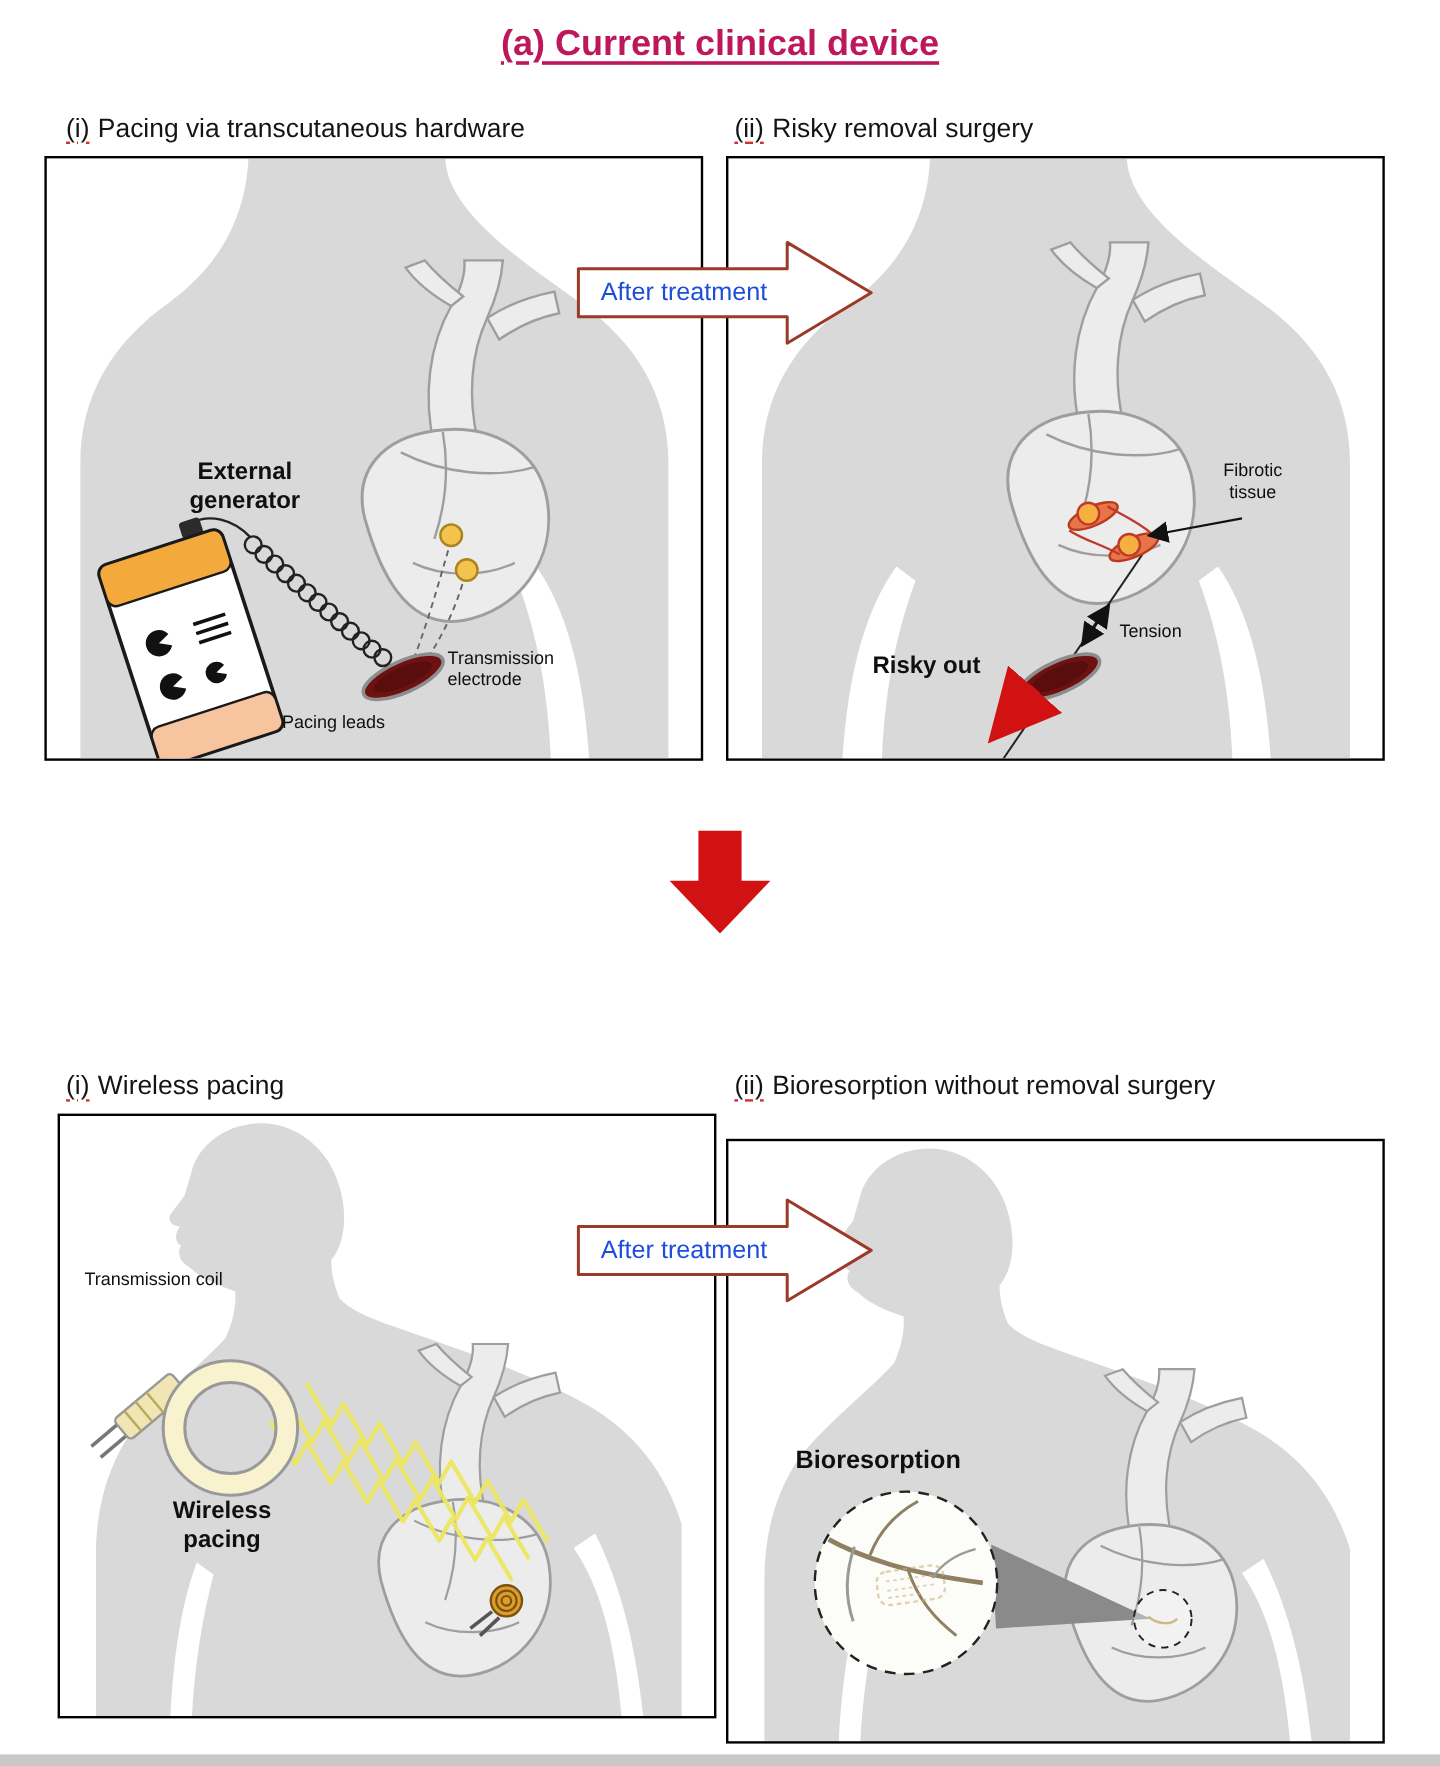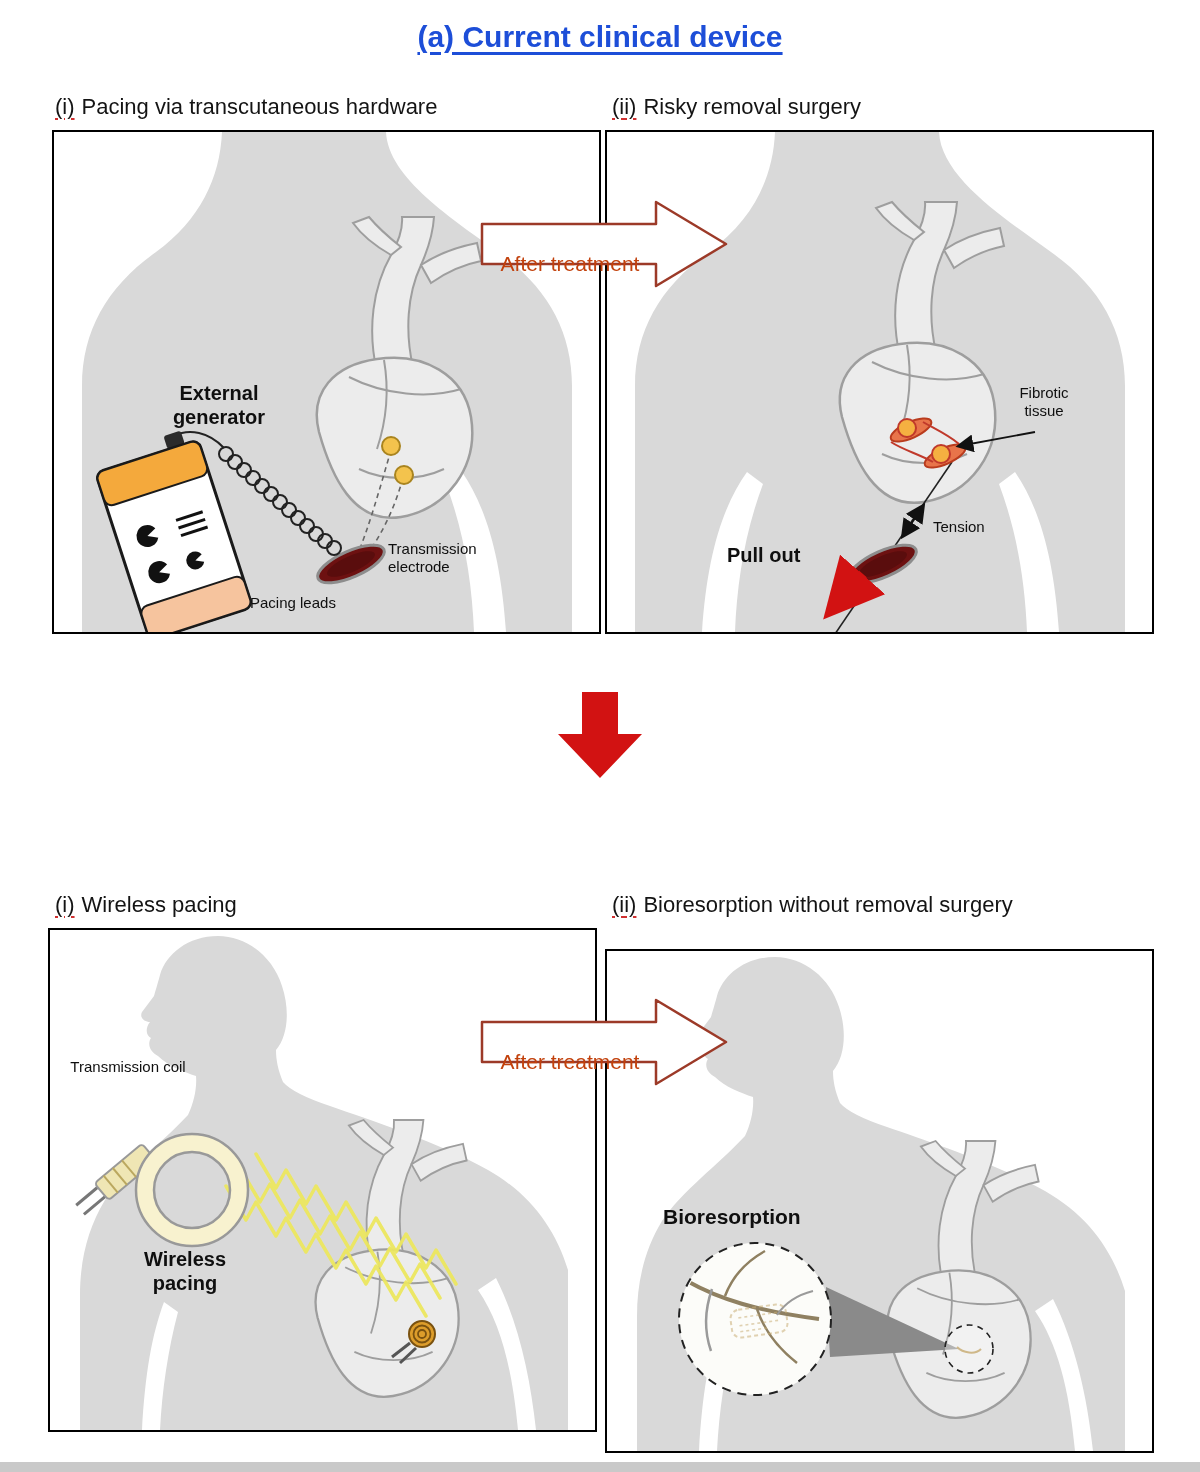--- a/index.html
+++ b/index.html
@@ -1,34 +1,34 @@
 <!DOCTYPE html>
 <html><head>
 <meta charset="utf-8">
 <style>
   html,body { margin:0; padding:0; background:#ffffff; }
   body { font-family:"Liberation Sans", sans-serif; }
   .page { position:relative; width:1200px; height:1472px; background:#ffffff; overflow:hidden; margin:0 auto; }
 
   .title { position:absolute; left:0; width:100%; text-align:center; font-size:30px; font-weight:bold;
-           color:#1d4ed8; text-decoration:underline; text-underline-offset:5px; }
+           color:#be185d; text-decoration:underline; text-underline-offset:5px; }
   .panel-label { position:absolute; font-size:22px; color:#141414; white-space:nowrap; }
   .panel-label .numeral { text-decoration:underline; text-decoration-color:#d03030; text-decoration-thickness:2px;
            text-underline-offset:4px; margin-right:7px; }
 
   .panel { position:absolute; width:545px; height:500px; border:2px solid #000; background:#fff; overflow:hidden; }
   .panel > svg { position:absolute; left:0; top:0; }
 
   .ann { position:absolute; font-size:15px; line-height:1.18; color:#0f0f0f; }
   .bold { font-weight:bold; font-size:20px; }
   .center { text-align:center; }
 
   .arrow-box { position:absolute; width:250px; height:92px; z-index:6; }
   .arrow-box .arrow-text { position:absolute; left:6px; top:26px; width:168px; height:40px;
-      display:flex; align-items:center; justify-content:center; color:#c2410c; font-size:21px;margin-top:20px; }
+      display:flex; align-items:center; justify-content:center; color:#1d4ed8; font-size:21px; }
 
   .down-arrow { position:absolute; left:558px; top:692px; z-index:5; }
 
   .watermark { position:absolute; left:918px; top:1392px; z-index:9; color:rgba(255,255,255,0.82);
       font-size:37px; font-weight:bold; letter-spacing:3px; text-shadow:0 1px 2px rgba(110,110,110,0.4); }
 
   .bottom-strip { position:absolute; left:0; top:1462px; width:1200px; height:10px; background:#c9c9c9; }
 </style>
 </head>
 <body>
@@ -37,21 +37,21 @@
 
   <div class="title" style="top:20px;">(a) Current clinical device</div>
 
   <div class="panel-label" style="left:55px; top:94px;">
     <span class="numeral">(i)</span><span>Pacing via transcutaneous hardware</span>
   </div>
   <div class="panel-label" style="left:612px; top:94px;">
     <span class="numeral">(ii)</span><span>Risky removal surgery</span>
   </div>
 
-  <div class="panel" style="left:52px; top:130px;">
+  <div class="panel" style="left:37px; top:130px;">
     <svg width="545" height="500" viewBox="0 0 545 500">
       <path d="M168,0 C166,46 146,88 102,120 C54,154 28,198 28,254 L28,500 L518,500 L518,254 C518,198 492,154 444,120 C400,88 334,46 332,0 Z" fill="#d9d9d9"></path>
       <path d="M95,500 C100,425 115,375 140,340 L156,352 C138,400 130,450 128,500 Z" fill="#ffffff"></path>
       <path d="M452,500 C447,425 432,375 408,340 L392,352 C410,400 418,450 420,500 Z" fill="#ffffff"></path>
       <g transform="translate(235,85)">
         <path d="M88,155 C78,112 84,70 102,38 C110,24 114,12 113,0 L145,0 C144,16 140,30 132,48 C118,78 116,115 124,150 Z" fill="#ececec" stroke="#9e9e9e" stroke-width="2"></path>
         <path d="M132,48 C150,36 168,30 188,26 L192,44 C172,48 156,56 142,66 Z" fill="#ececec" stroke="#9e9e9e" stroke-width="2"></path>
         <path d="M102,38 C88,30 74,20 64,6 L80,0 C90,12 102,22 112,30 Z" fill="#ececec" stroke="#9e9e9e" stroke-width="2"></path>
         <path d="M30,215 C20,175 45,148 88,142 C135,135 175,158 182,200 C190,250 158,292 112,300 C64,308 42,258 30,215 Z" fill="#ececec" stroke="#9e9e9e" stroke-width="2.5"></path>
         <path d="M60,160 C95,178 140,182 172,172" fill="none" stroke="#9e9e9e" stroke-width="2"></path>
@@ -137,21 +137,21 @@
       <line x1="428" y1="300" x2="352" y2="314" stroke="#111" stroke-width="1.8" marker-end="url(#ahb2)"></line>
       <line x1="316" y1="374" x2="296" y2="404" stroke="#111" stroke-width="2" marker-start="url(#ahb2)" marker-end="url(#ahb2)"></line>
       <g transform="rotate(-24 276 432)">
         <ellipse cx="276" cy="432" rx="36" ry="13" fill="#6d1111" stroke="#8d8d8d" stroke-width="3"></ellipse>
         <ellipse cx="276" cy="432" rx="26" ry="8" fill="#5a0d0d"></ellipse>
       </g>
       <line x1="256" y1="442" x2="228" y2="474" stroke="#d21212" stroke-width="10" marker-end="url(#ahr2)"></line>
     </svg>
     <div class="ann center" style="left:392px; top:252px; width:90px;">Fibrotic tissue</div>
     <div class="ann" style="left:326px; top:386px;">Tension</div>
-    <div class="ann bold" style="left:120px; top:412px; width:95px;">Pull out</div>
+    <div class="ann bold" style="left:120px; top:412px; width:95px;">Risky out</div>
   </div>
 
   <div class="arrow-box" style="left:480px; top:198px;">
     <svg width="250" height="92" viewBox="0 0 250 92">
       <polygon points="2,26 176,26 176,4 246,46 176,88 176,66 2,66" fill="#ffffff" stroke="#9c3a28" stroke-width="2.5" stroke-linejoin="round"></polygon>
     </svg>
     <div class="arrow-text">After treatment</div>
   </div>
 
   <div class="down-arrow">

